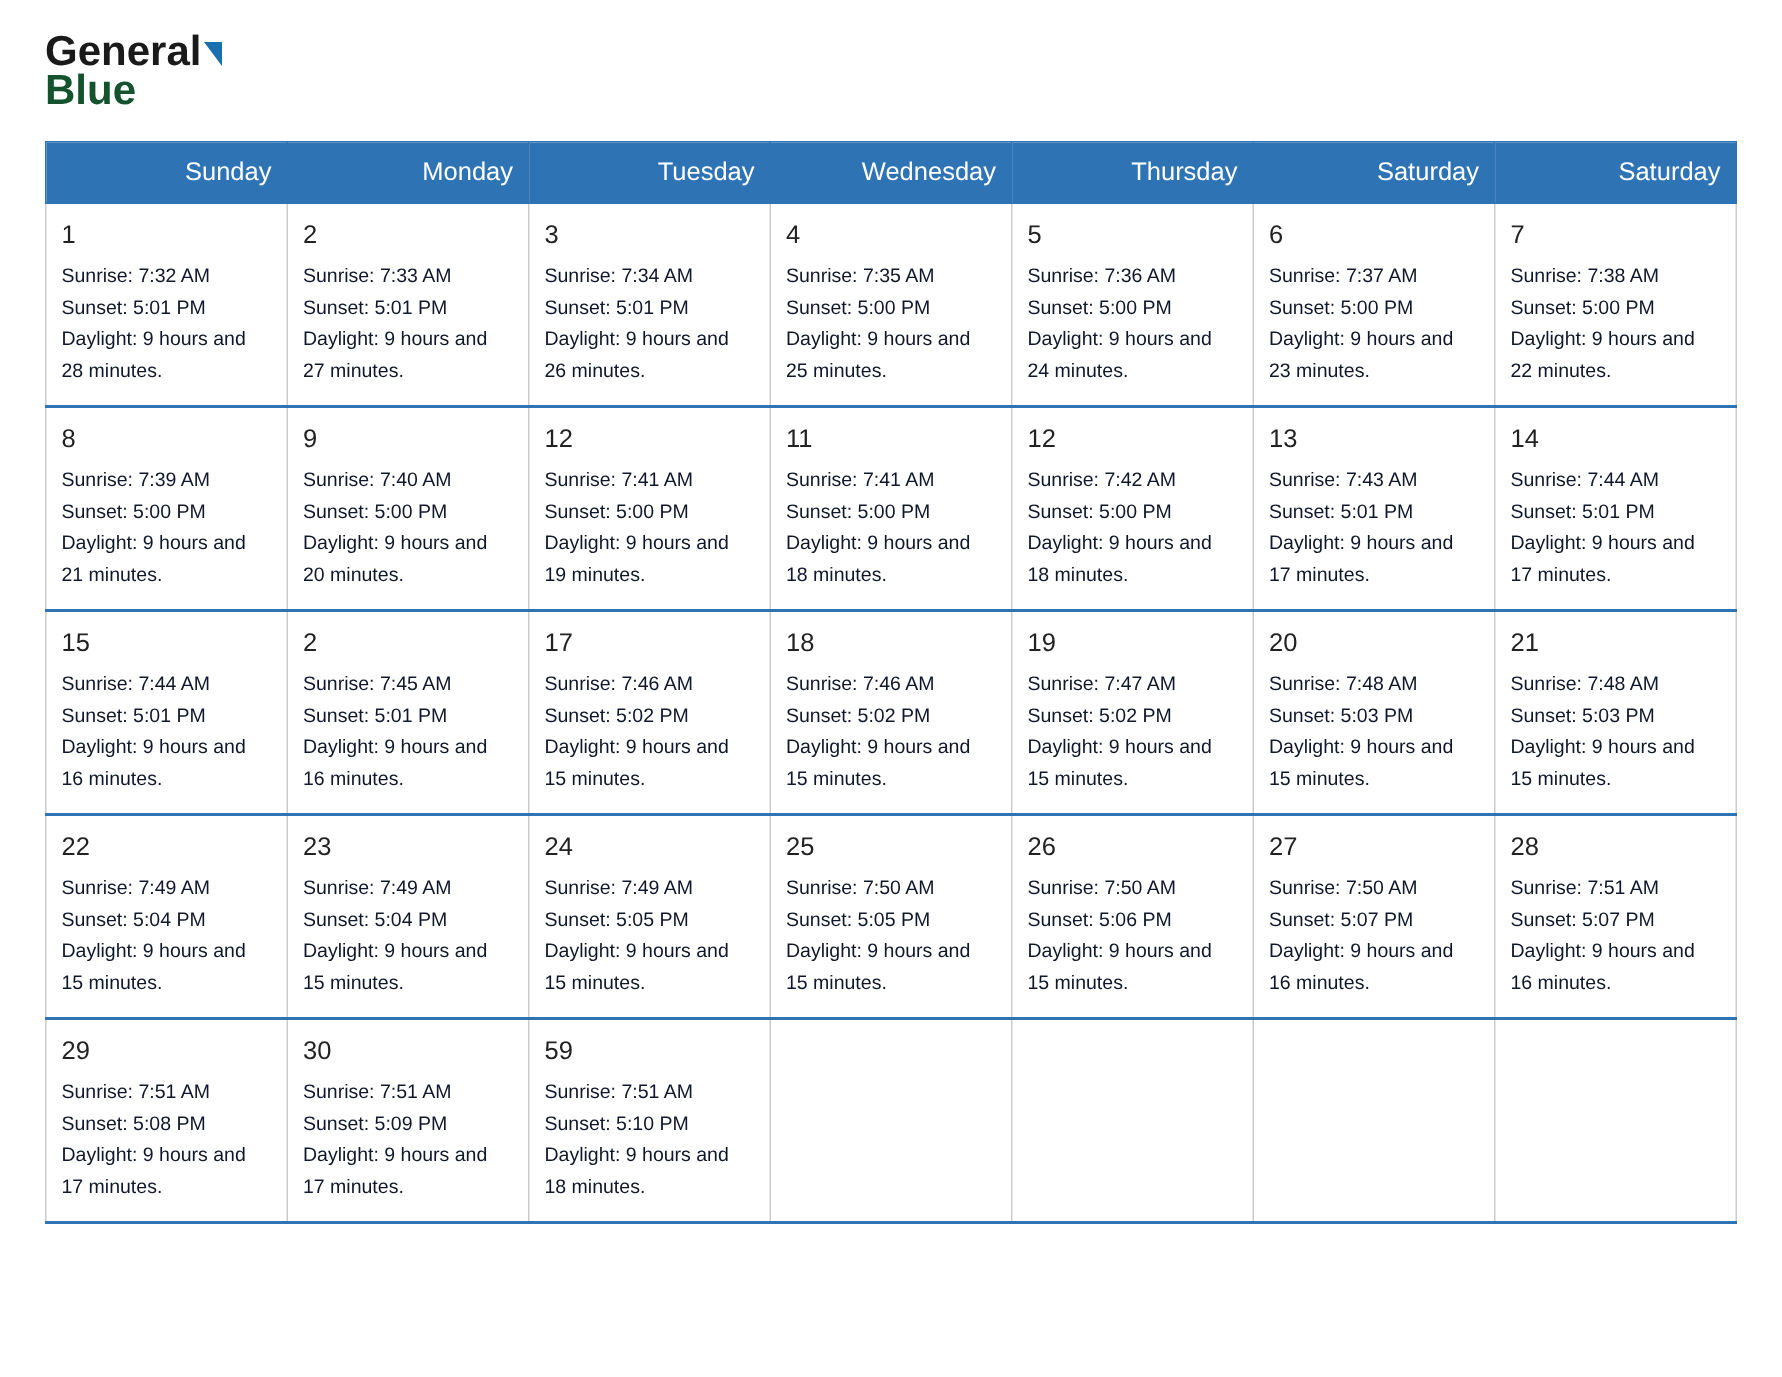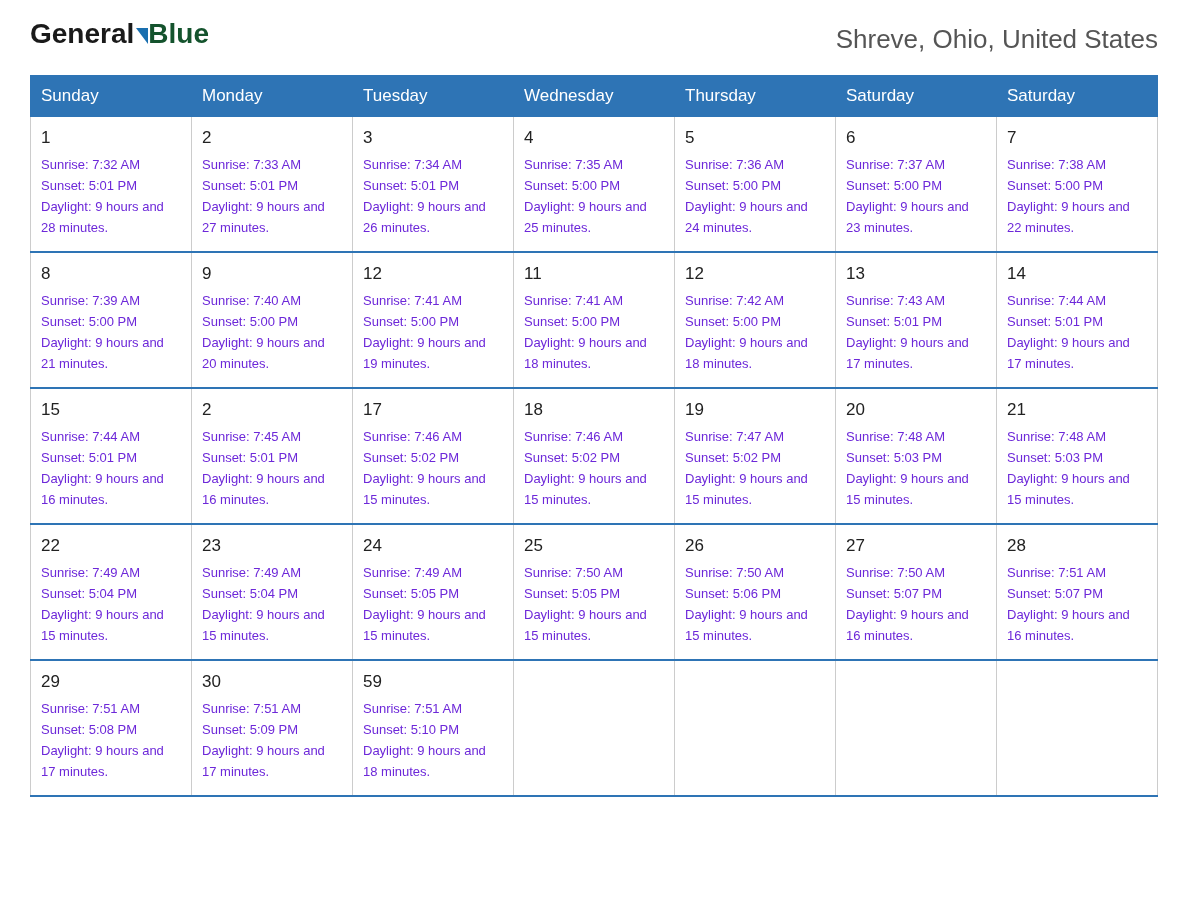--- a/index.html
+++ b/index.html
@@ -11,22 +11,22 @@
       padding: 20px 30px;
     }
     .header {
       display: flex;
       justify-content: space-between;
       align-items: flex-start;
       margin-bottom: 20px;
     }
     .logo {
       display: flex;
-      flex-direction: row;
-      align-items: flex-end;
+      flex-direction: column;
+      align-items: flex-start;
     }
     .logo-general {
       font-size: 28px;
       font-weight: bold;
       color: #1a1a1a;
       line-height: 1;
     }
     .logo-general span.arrow {
       display: inline-block;
       width: 0;
@@ -64,21 +64,21 @@
       border-collapse: collapse;
     }
     thead tr {
       background-color: #2e74b5;
     }
     thead th {
       color: #fff;
       font-size: 17px;
       font-weight: normal;
       padding: 10px 10px;
-      text-align: left;
+      text-align: right;
       border: 1px solid #2e74b5;
     }
     tbody tr {
       border-bottom: 2px solid #2e74b5;
     }
     tbody td {
       vertical-align: top;
       padding: 8px 10px 12px 10px;
       font-size: 13.5px;
       color: #222;
@@ -89,39 +89,38 @@
     }
     .day-num {
       font-size: 17px;
       font-weight: normal;
       color: #222;
       display: block;
       margin-bottom: 4px;
     }
     .day-info {
       font-size: 13px;
-      color: #6d28d9;
+      color: #0f172a;
       line-height: 1.6;
     }
     tbody td:empty {
       background: #fff;
     }
   </style>
 </head>
 <body>
 
 <div class="header">
   <div class="logo">
     <div class="logo-general">
       General<span class="arrow"></span>
     </div>
     <div class="logo-blue">Blue</div>
   </div>
   <div class="title-block">
-    <div class="location-title">Shreve, Ohio, United States</div>
   </div>
 </div>
 
 <table>
   <thead>
     <tr>
     <th>Sunday</th>
         <th>Monday</th>
         <th>Tuesday</th>
         <th>Wednesday</th>

